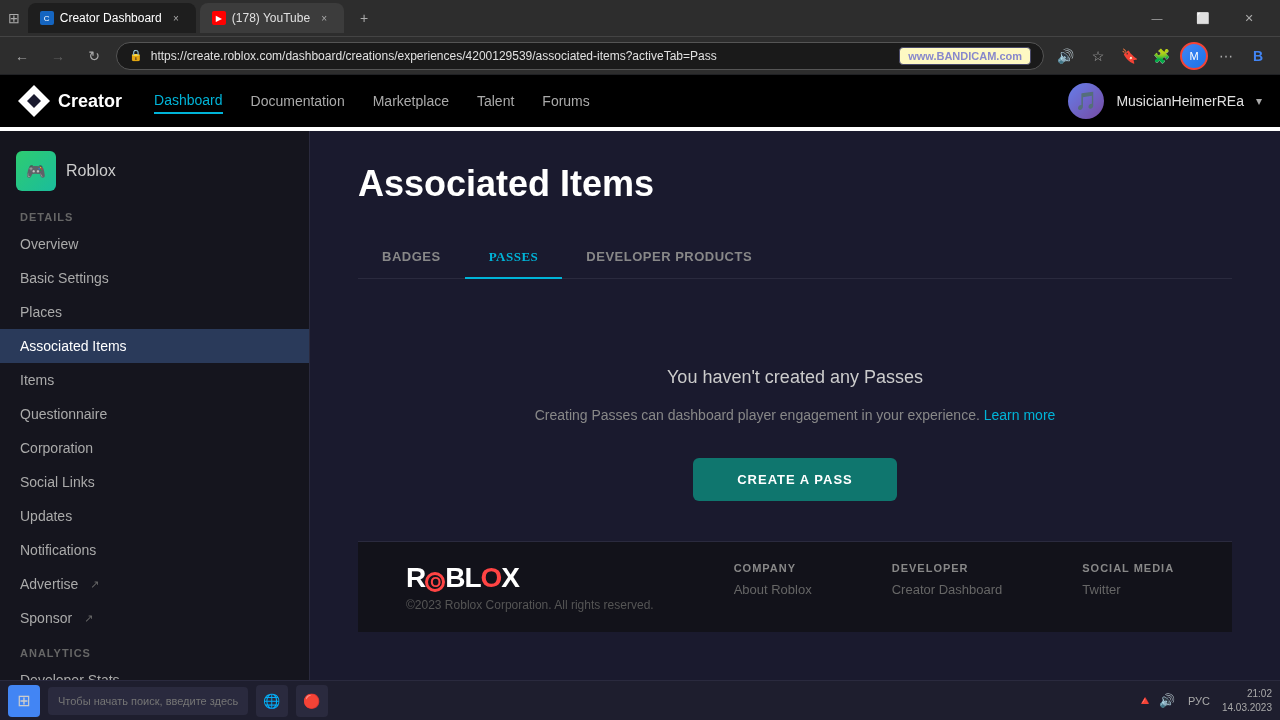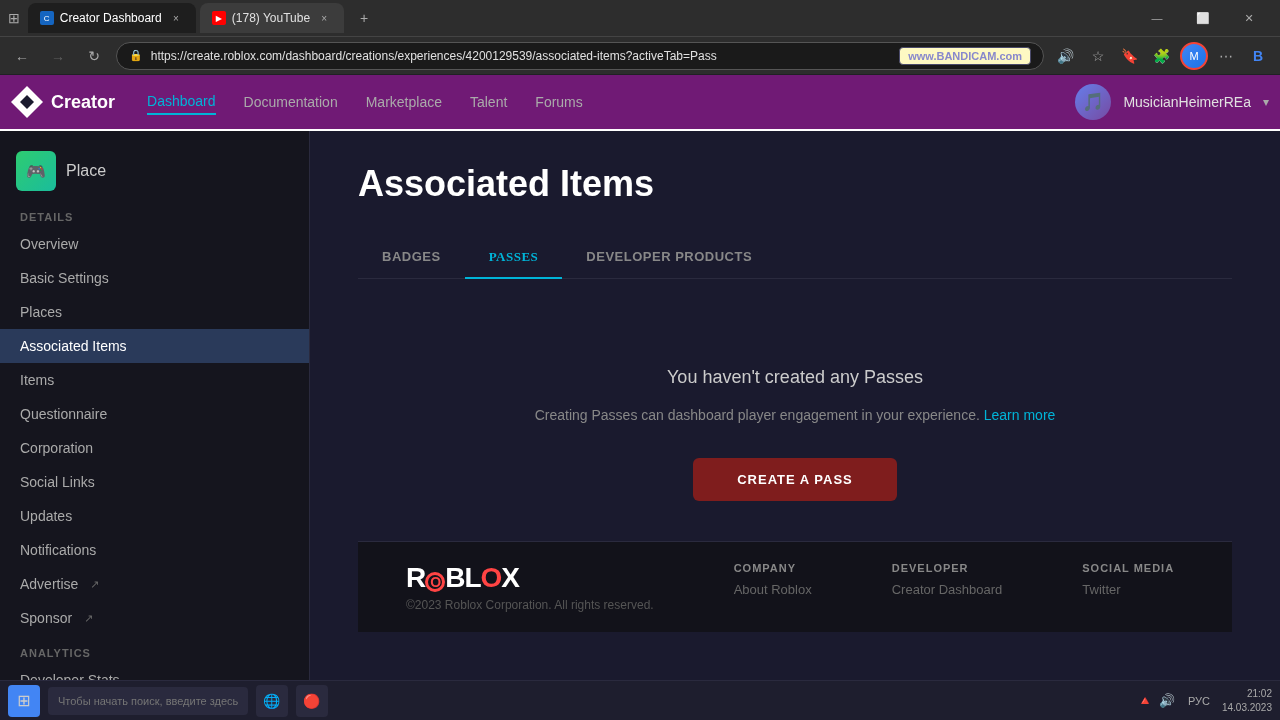--- a/index.html
+++ b/index.html
@@ -151,26 +151,26 @@
 
     
     .app-wrapper {
       display: flex;
       flex-direction: column;
       height: calc(720px - 75px - 40px);
     }
 
     
     .top-nav {
-      background: #701a75;
-      border-bottom: 2px solid #ffffff;
+      background: #000000;
+      border-bottom: 4px solid #ffffff;
       height: 56px;
       display: flex;
       align-items: center;
-      padding: 0 11px;
+      padding: 0 18px;
       gap: 32px;
     }
     .brand {
       display: flex;
       align-items: center;
       gap: 8px;
       color: #fff;
       font-weight: bold;
       font-size: 18px;
     }
@@ -345,21 +345,21 @@
       margin-bottom: 32px;
       line-height: 1.6;
     }
     .empty-state-desc a {
       color: #00b4d8;
       text-decoration: none;
       cursor: pointer;
     }
 
     .create-pass-btn {
-      background: #7f1d1d;
+      background: #0f766e;
       color: #fff;
       border: none;
       border-radius: 6px;
       padding: 14px 44px;
       font-size: 13px;
       font-weight: bold;
       letter-spacing: 1px;
       cursor: pointer;
       text-transform: uppercase;
     }
@@ -556,21 +556,21 @@
       <span class="chevron-down">▾</span>
     </div>
   </nav>
 
   <div class="content-area">
 
     <div class="sidebar">
 
       <div class="sidebar-top-item">
         <div class="sidebar-thumb">🎮</div>
-        <span>Place</span>
+        <span>Roblox</span>
       </div>
 
       <div class="sidebar-section-label">DETAILS</div>
 
       <div class="sidebar-item">
         <span>Overview</span>
       </div>
       <div class="sidebar-item">
         <span>Basic Settings</span>
       </div>

